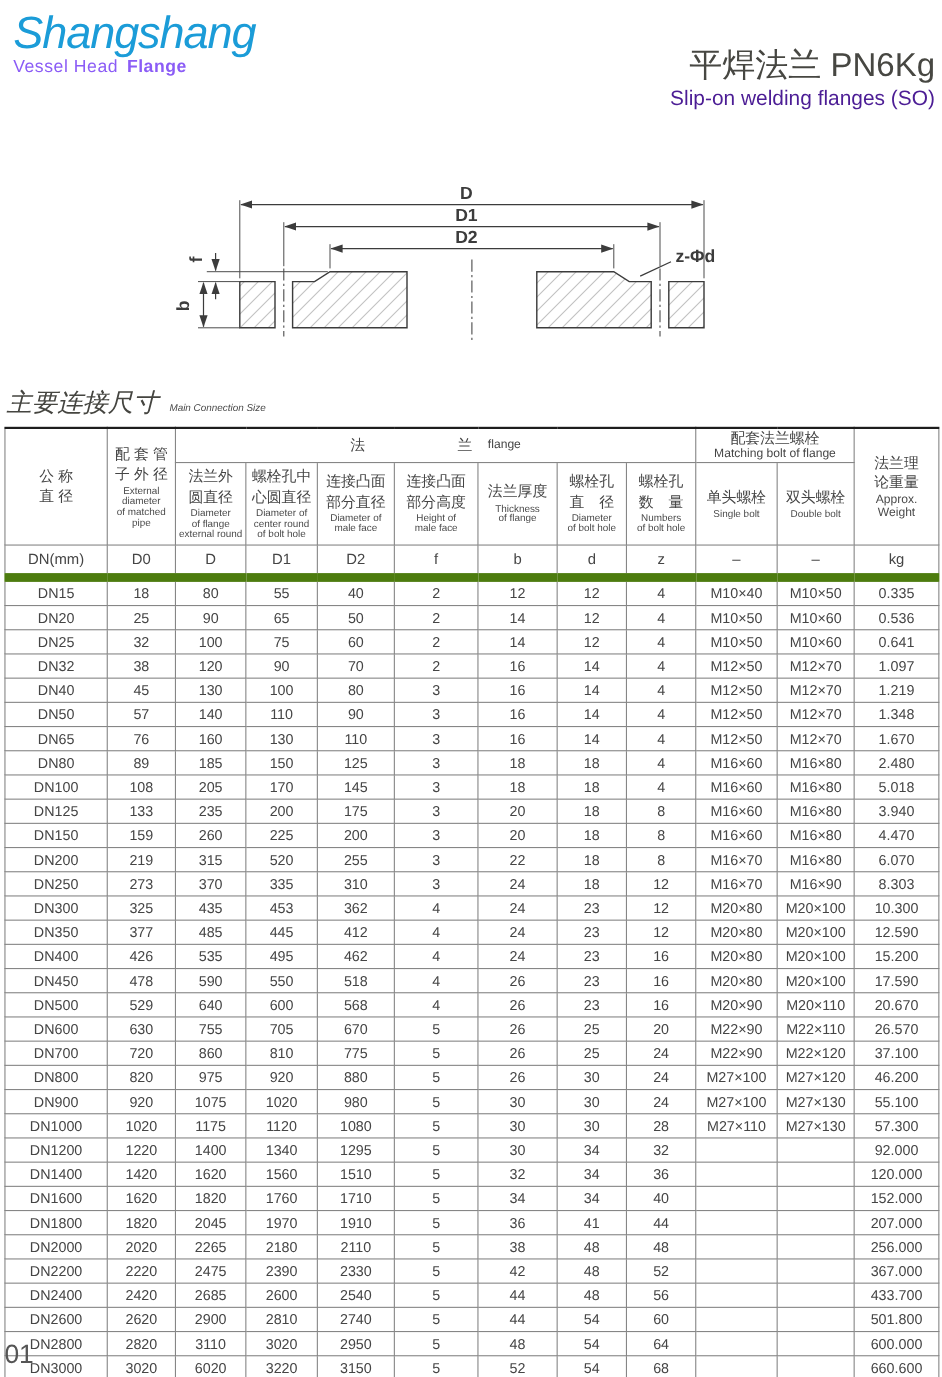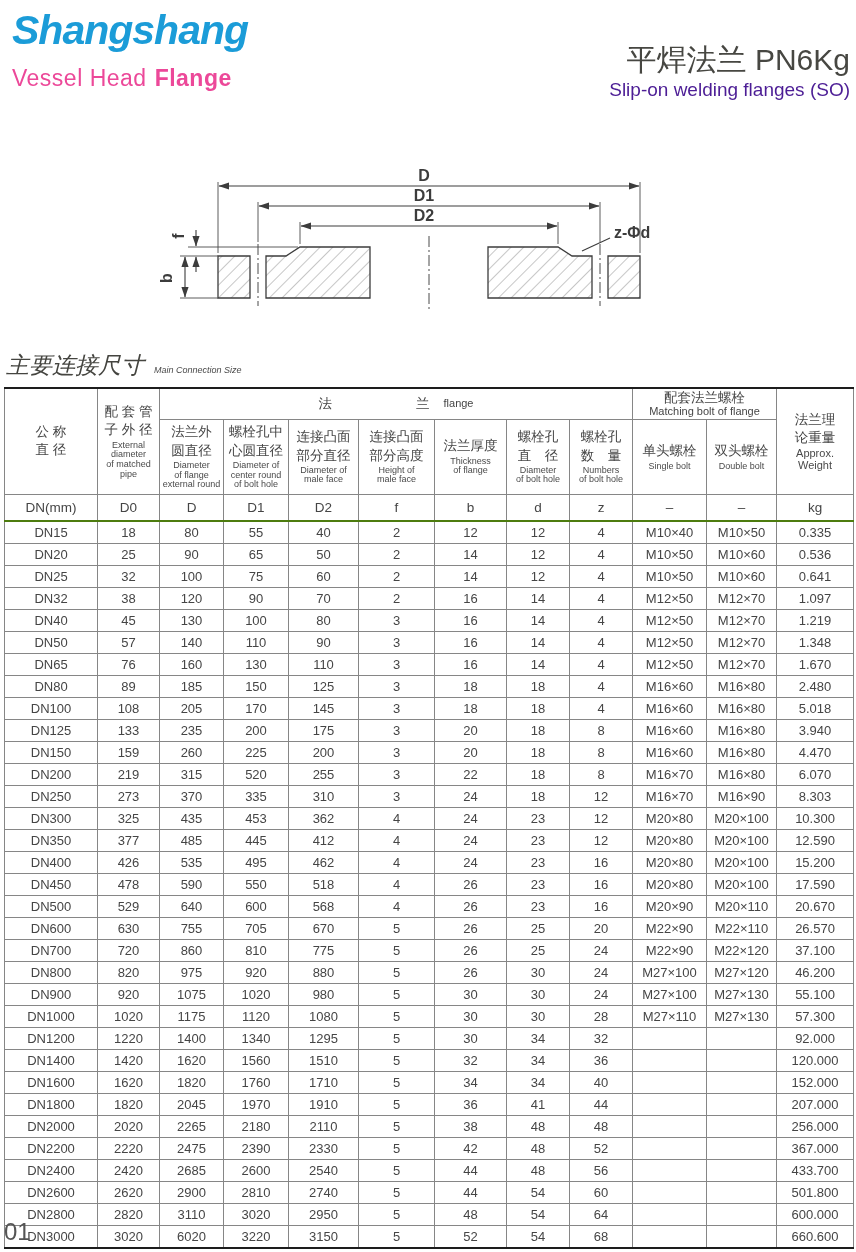--- a/index.html
+++ b/index.html
@@ -7,25 +7,25 @@
     width:856px;height:1252px;
     background:#ffffff;
     font-family:"Liberation Sans","DejaVu Sans",sans-serif;
     color:#3f3f3f;
     position:relative;
     overflow:hidden;
   }
   
   .header{display:flex;justify-content:space-between;align-items:flex-start;padding:10px 6px 0 12px;}
   .logo .logo-main{
-    font-size:41px;font-weight:bold;font-style:italic;
+    font-size:41px;font-weight:normal;font-style:italic;
     color:#1b9cd8;letter-spacing:-1px;line-height:1.0;
   }
   .logo .logo-sub{
-    font-size:23px;color:#ec4899;letter-spacing:0.5px;line-height:1.1;margin-top:15px;
+    font-size:16px;color:#8b5cf6;letter-spacing:0.5px;line-height:1.1;margin-top:1px;
   }
   .logo .logo-sub .bold{font-weight:bold;margin-left:8px;}
   .titleblock{text-align:right;padding-top:16px;}
   .title-zh{font-size:30px;color:#474742;line-height:1.2;margin-top:16px;}
   .title-en{font-size:19px;color:#4c1d95;line-height:1.25;}
   
   .diagram{width:540px;margin:52px auto 0 auto;}
   
   .section-title{margin:16px 0 6px 6px;font-size:23px;color:#454540;font-style:italic;}
   .section-title .en{margin-left:10px;}
@@ -34,21 +34,21 @@
     width:848px;margin:0 4px;
     border-collapse:collapse;table-layout:fixed;
     font-size:13px;text-align:center;color:#454545;
     border-top:2px solid #1d1d1d;border-bottom:2px solid #1d1d1d;
   }
   th,td{border:1px solid #868686;padding:0;font-weight:normal;vertical-align:middle;}
   .zh{font-size:13.5px;white-space:pre-line;line-height:1.35;}
   .en{font-size:9px;white-space:pre-line;line-height:1.08;margin-top:1px;color:#4a4a4a;}
   tr.h1 th{height:30px;}
   tr.h2 th{height:74px;}
-  tr.h3 td{height:25px;border-bottom:2px solid #4d7c0f;font-size:13.5px;}
+  tr.h3 td{height:25px;border-bottom:8px solid #4d7c0f;font-size:13.5px;}
   tbody td{height:21px;}
   .flange-group{display:flex;justify-content:center;align-items:center;gap:14px;}
   .flange-group .gap{width:56px;}
   .group-en{font-size:11px;line-height:1.0;}
   
   .page-number{position:absolute;left:4px;bottom:6px;font-size:24px;color:#555;}
 </style>
 </head>
 <body>
 

